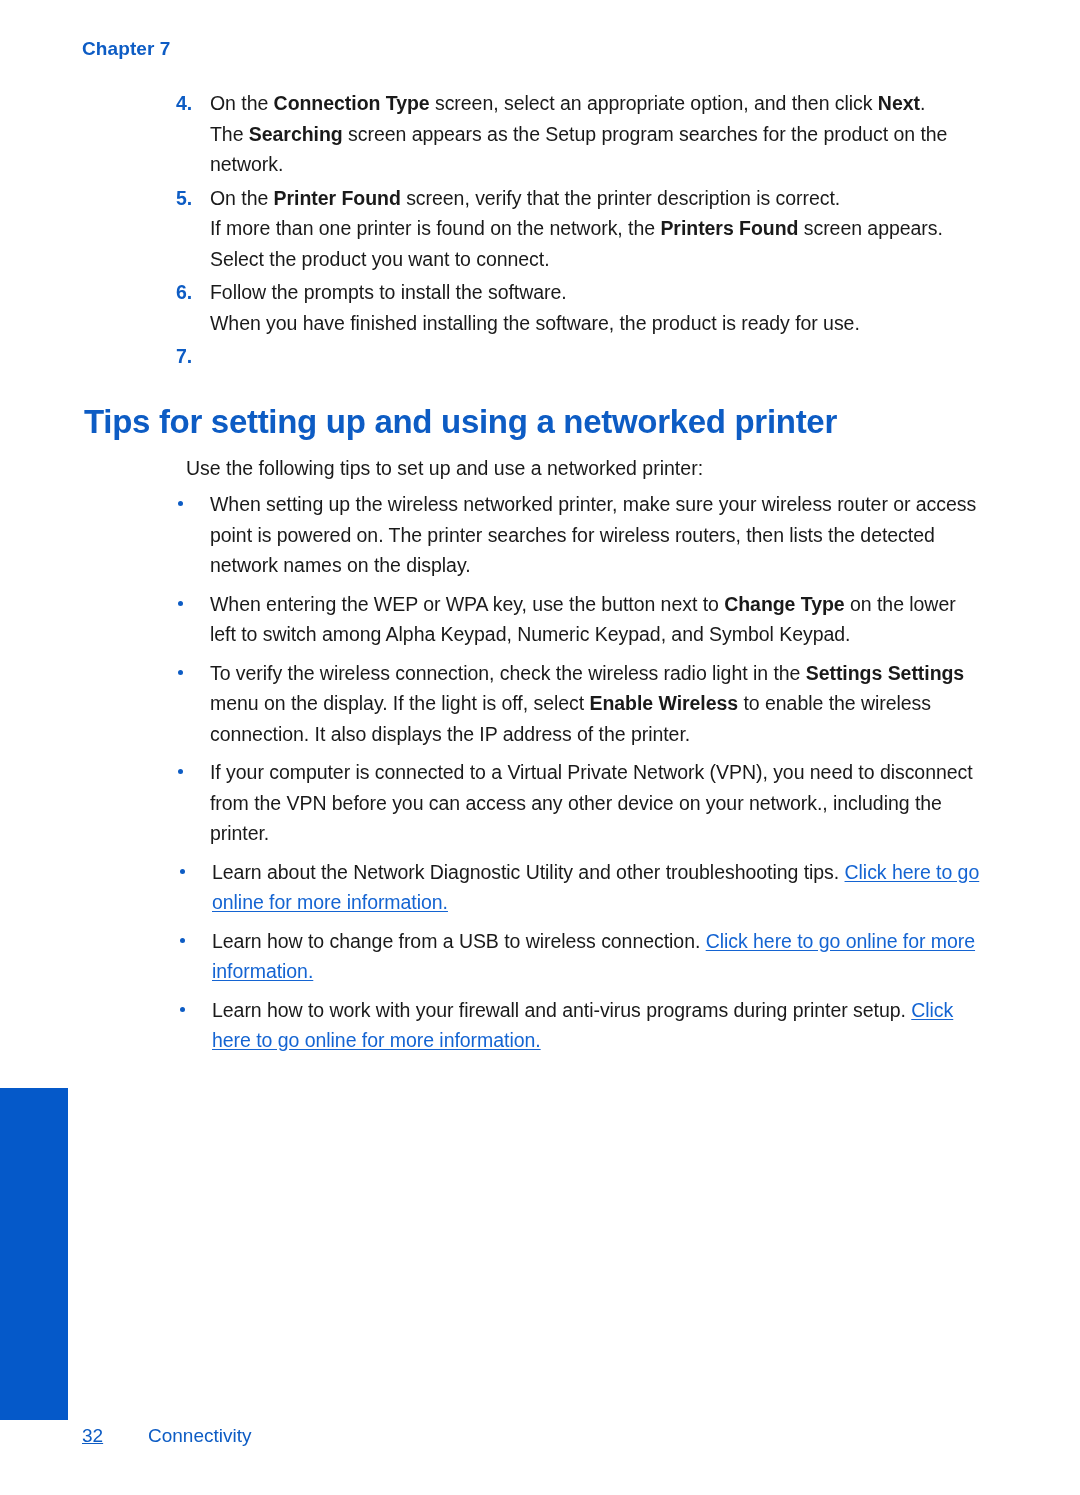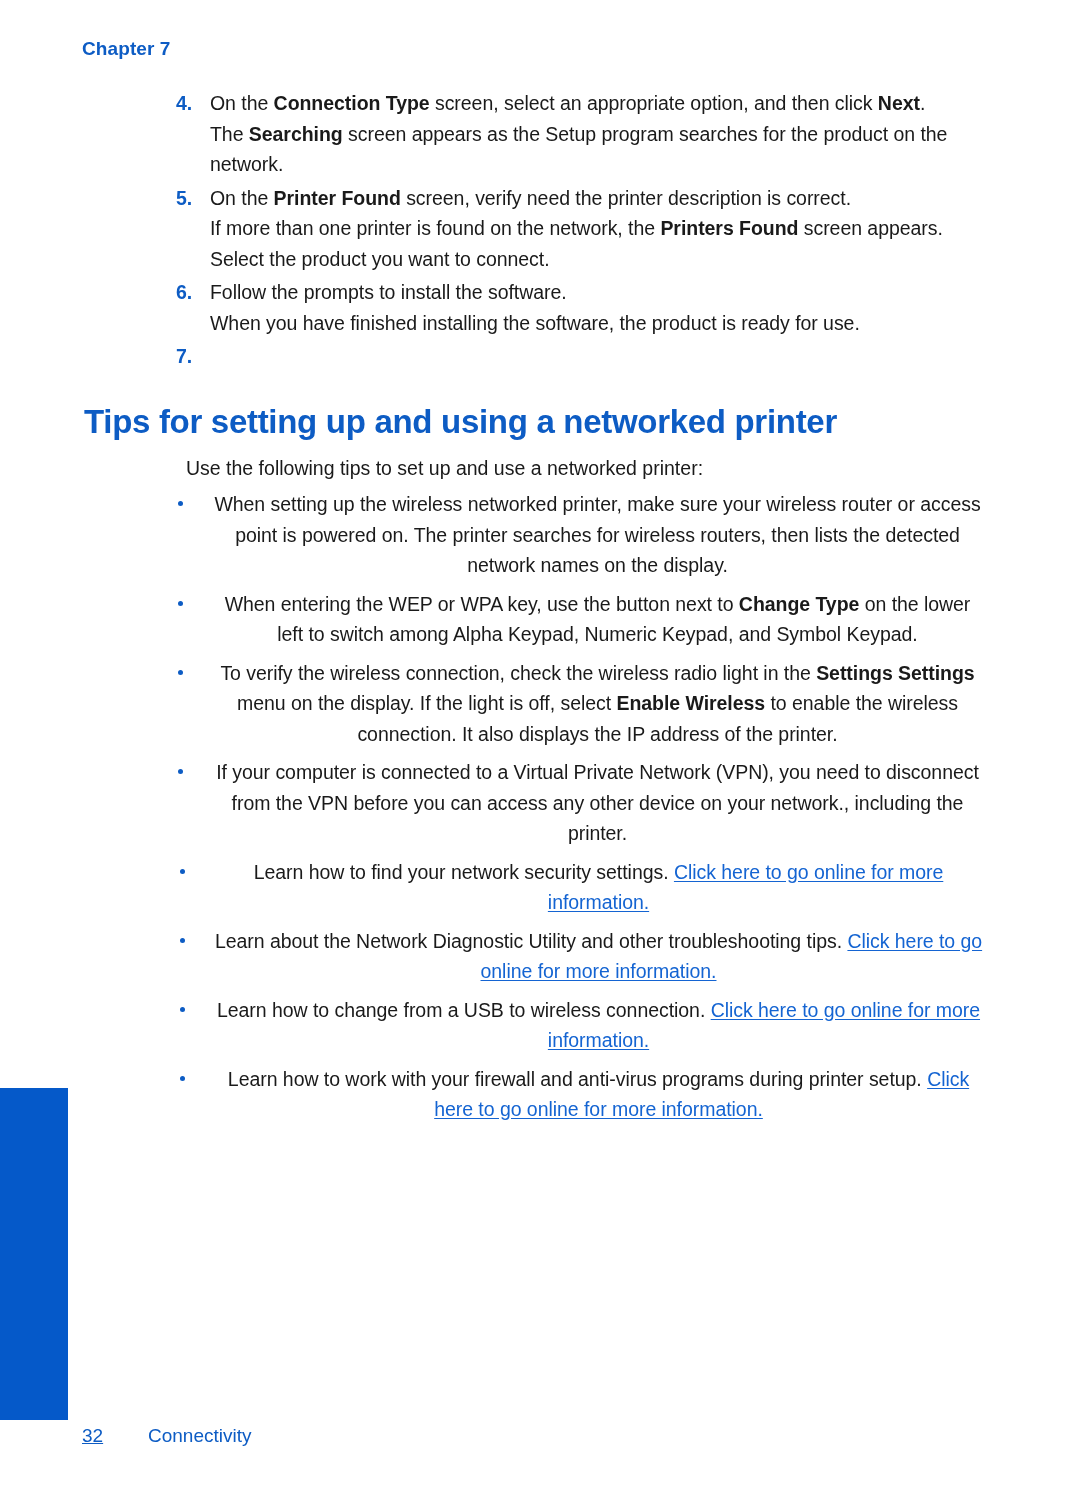--- a/index.html
+++ b/index.html
@@ -102,21 +102,20 @@
     width: 1080px;
     list-style: none;
     margin: 0;
     padding: 0;
   }
   .tip {
     position: relative;
     padding-left: 210px;
     padding-right: 95px;
     margin: 0 0 8px 0;
-    text-align: center;
   }
   .tip-bullet {
     position: absolute;
     left: 178px;
     top: 12px;
     width: 5px;
     height: 5px;
     background: #0d5cc4;
     border-radius: 50%;
   }
@@ -189,21 +188,21 @@
         <li class="step">
           <span class="step-num">4.</span>
           <div class="step-body">
             <p><span>On the </span><b>Connection Type</b><span> screen, select an appropriate option, and then click </span><b>Next</b><span>.</span></p>
             <p><span>The </span><b>Searching</b><span> screen appears as the Setup program searches for the product on the network.</span></p>
           </div>
         </li>
         <li class="step">
           <span class="step-num">5.</span>
           <div class="step-body">
-            <p><span>On the </span><b>Printer Found</b><span> screen, verify need the printer description is correct.</span></p>
+            <p><span>On the </span><b>Printer Found</b><span> screen, verify that the printer description is correct.</span></p>
             <p><span>If more than one printer is found on the network, the </span><b>Printers Found</b><span> screen appears. Select the product you want to connect.</span></p>
           </div>
         </li>
         <li class="step">
           <span class="step-num">6.</span>
           <div class="step-body">
             <p><span>Follow the prompts to install the software.</span></p>
             <p><span>When you have finished installing the software, the product is ready for use.</span></p>
           </div>
         </li>
@@ -238,26 +237,20 @@
       </li>
       <li class="tip">
         <span class="tip-bullet"></span>
         <div class="tip-body">
           <p><span>If your computer is connected to a Virtual Private Network (VPN), you need to disconnect from the VPN before you can access any other device on your network., including the printer.</span></p>
         </div>
       </li>
       <li class="tip indented">
         <span class="tip-bullet"></span>
         <div class="tip-body">
-          <p><span>Learn how to find your network security settings. </span><a class="doclink" href="#">Click here to go online for more information.</a></p>
-        </div>
-      </li>
-      <li class="tip indented">
-        <span class="tip-bullet"></span>
-        <div class="tip-body">
           <p><span>Learn about the Network Diagnostic Utility and other troubleshooting tips. </span><a class="doclink" href="#">Click here to go online for more information.</a></p>
         </div>
       </li>
       <li class="tip indented">
         <span class="tip-bullet"></span>
         <div class="tip-body">
           <p><span>Learn how to change from a USB to wireless connection. </span><a class="doclink" href="#">Click here to go online for more information.</a></p>
         </div>
       </li>
       <li class="tip indented">

